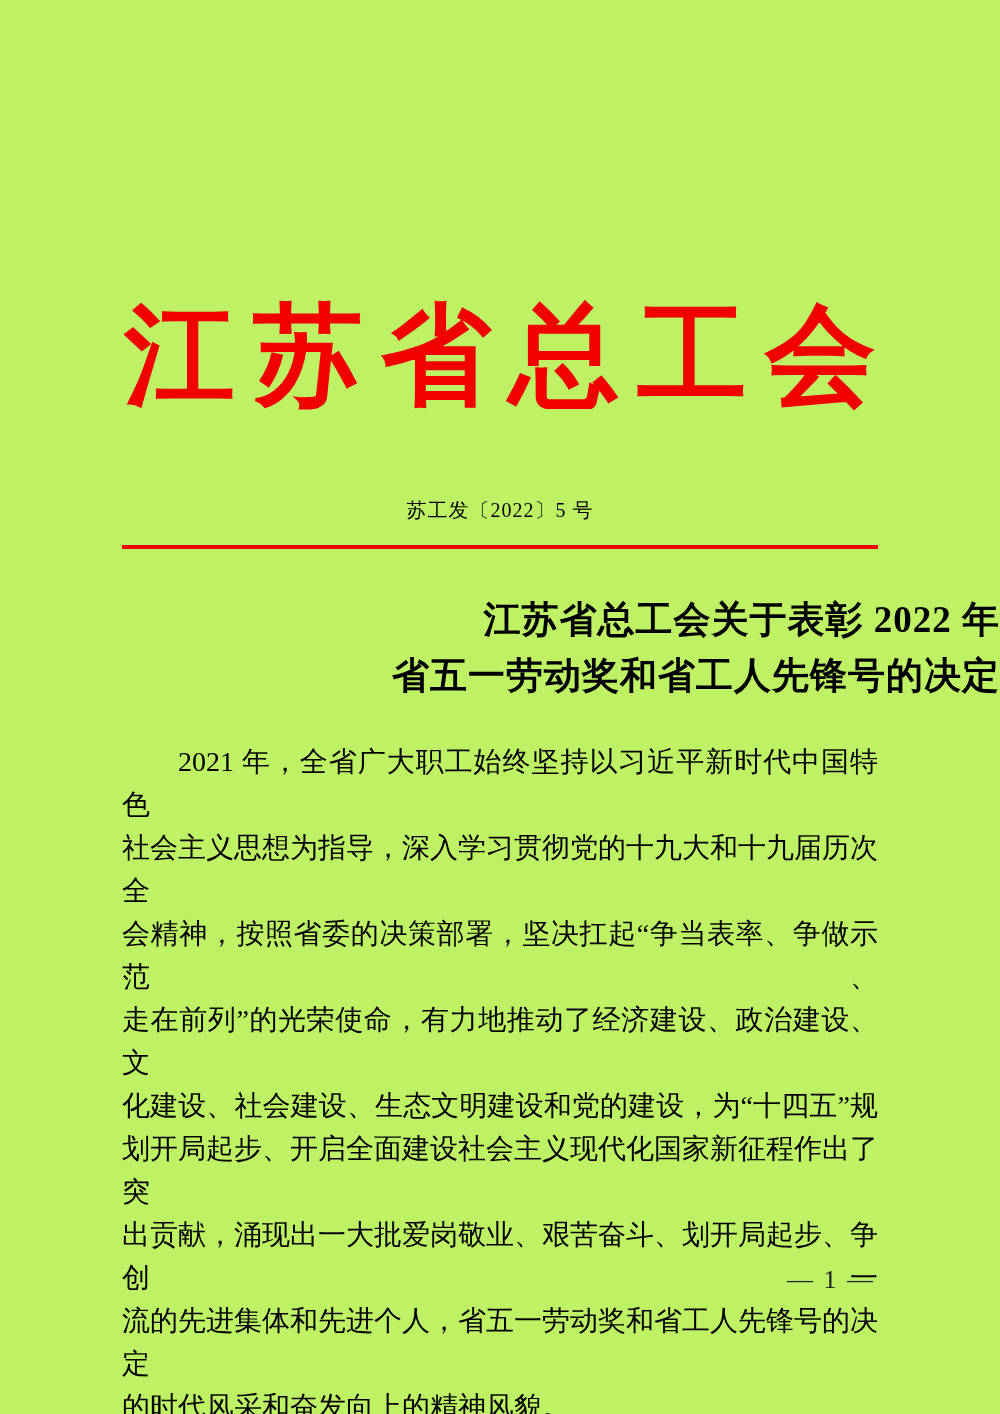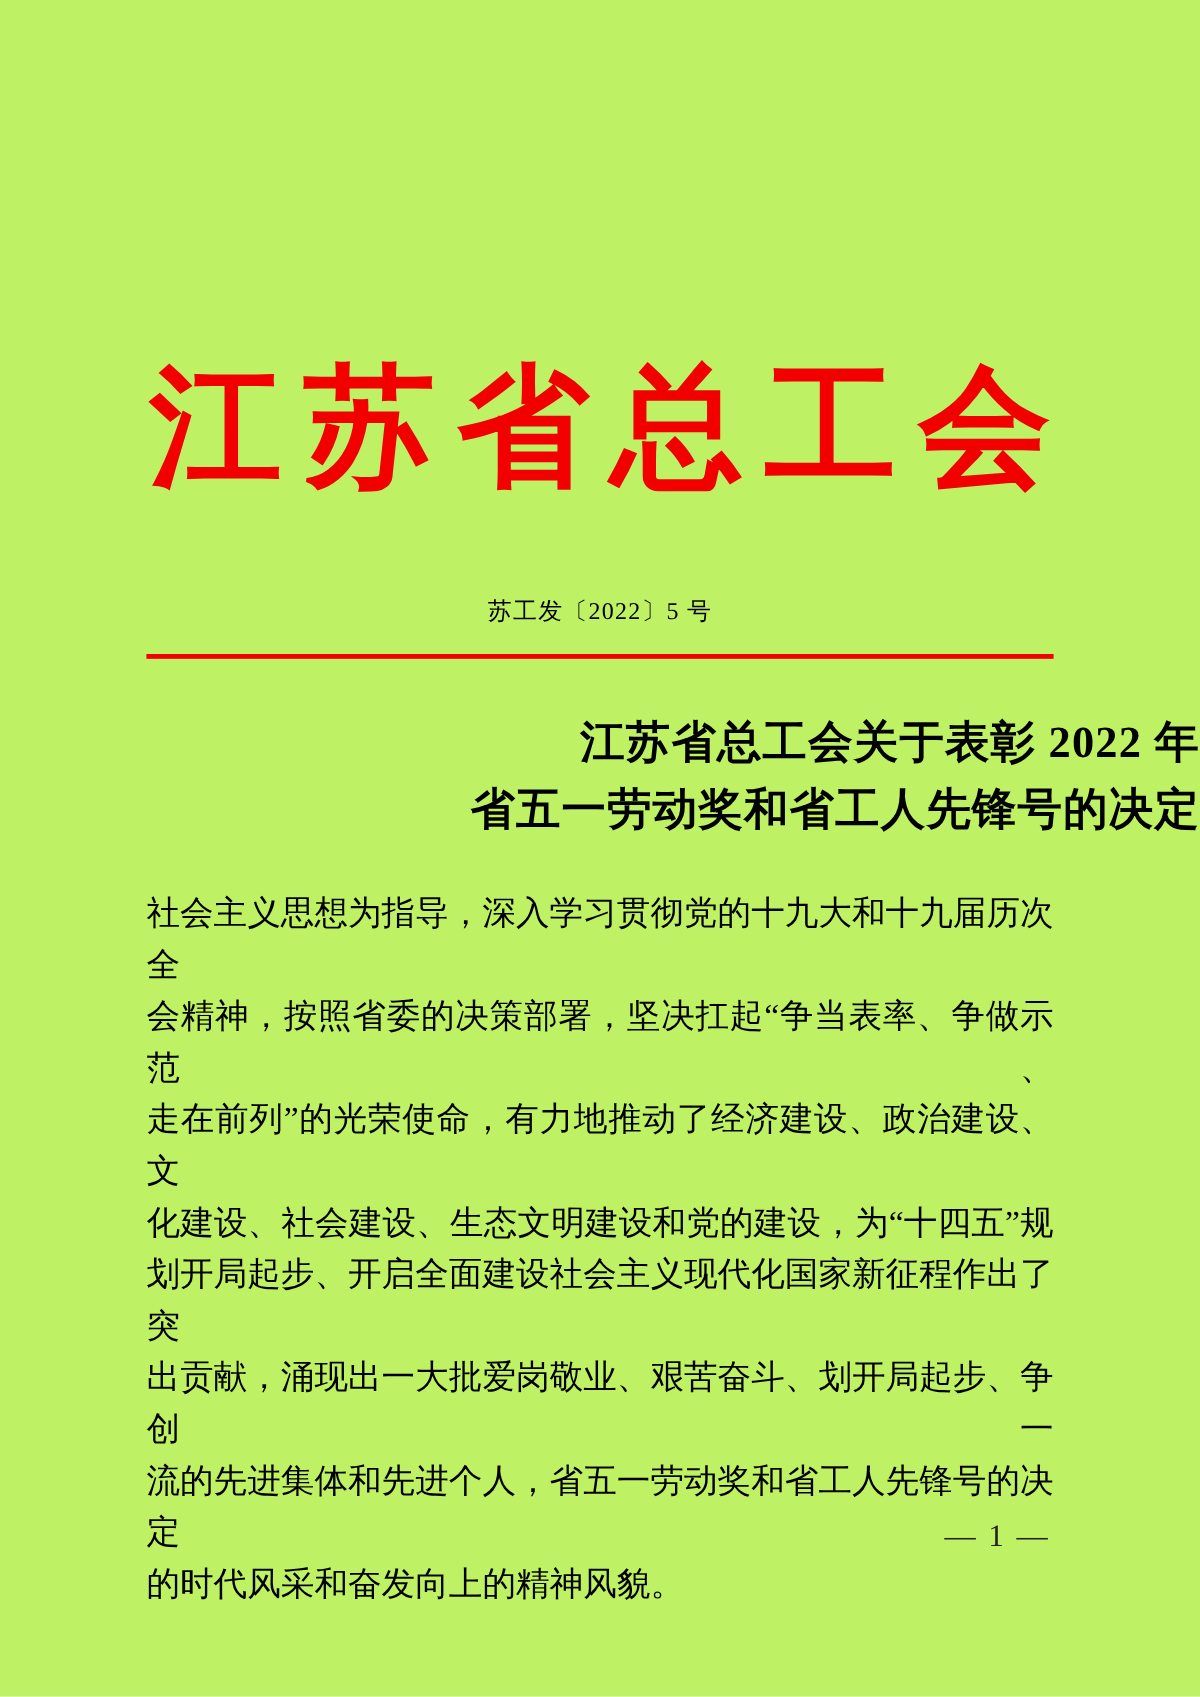--- a/index.html
+++ b/index.html
@@ -105,20 +105,21 @@
   <div class="doc-number">苏工发〔2022〕5 号</div>
 
   <div class="red-rule"></div>
 
   <div class="doc-title">
     <span>江苏省总工会关于表彰 2022 年</span><br>
     <span>省五一劳动奖和省工人先锋号的决定</span>
   </div>
 
   <div class="body-text">
+    <div class="line indent">2021 年，全省广大职工始终坚持以习近平新时代中国特色</div>
     <div class="line">社会主义思想为指导，深入学习贯彻党的十九大和十九届历次全</div>
     <div class="line">会精神，按照省委的决策部署，坚决扛起“争当表率、争做示范、</div>
     <div class="line">走在前列”的光荣使命，有力地推动了经济建设、政治建设、文</div>
     <div class="line">化建设、社会建设、生态文明建设和党的建设，为“十四五”规</div>
     <div class="line">划开局起步、开启全面建设社会主义现代化国家新征程作出了突</div>
     <div class="line">出贡献，涌现出一大批爱岗敬业、艰苦奋斗、划开局起步、争创一</div>
     <div class="line">流的先进集体和先进个人，省五一劳动奖和省工人先锋号的决定</div>
     <div class="line para-end">的时代风采和奋发向上的精神风貌。</div>
 
   </div>

